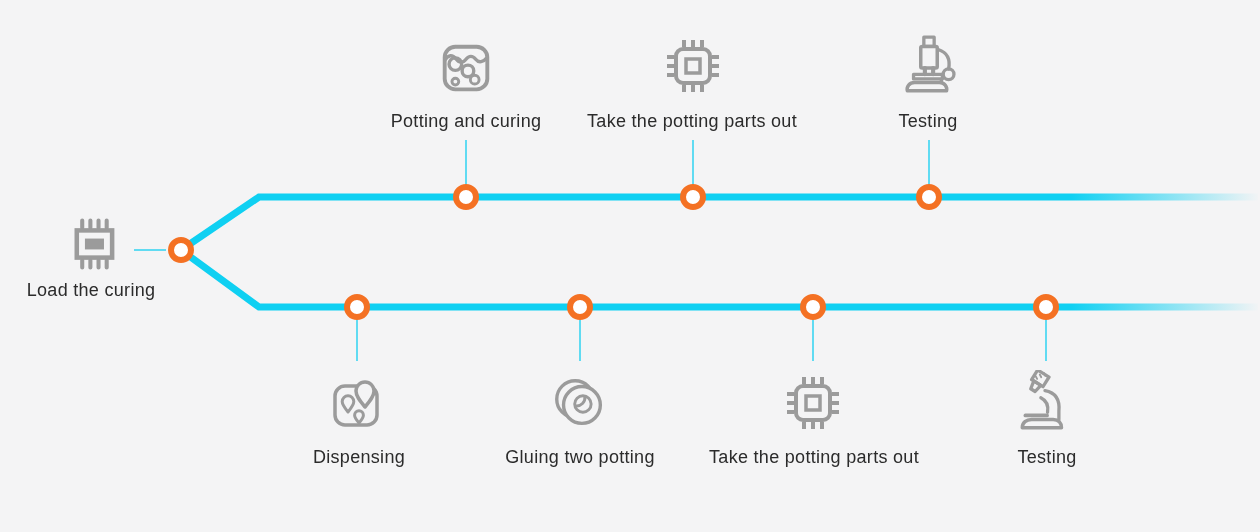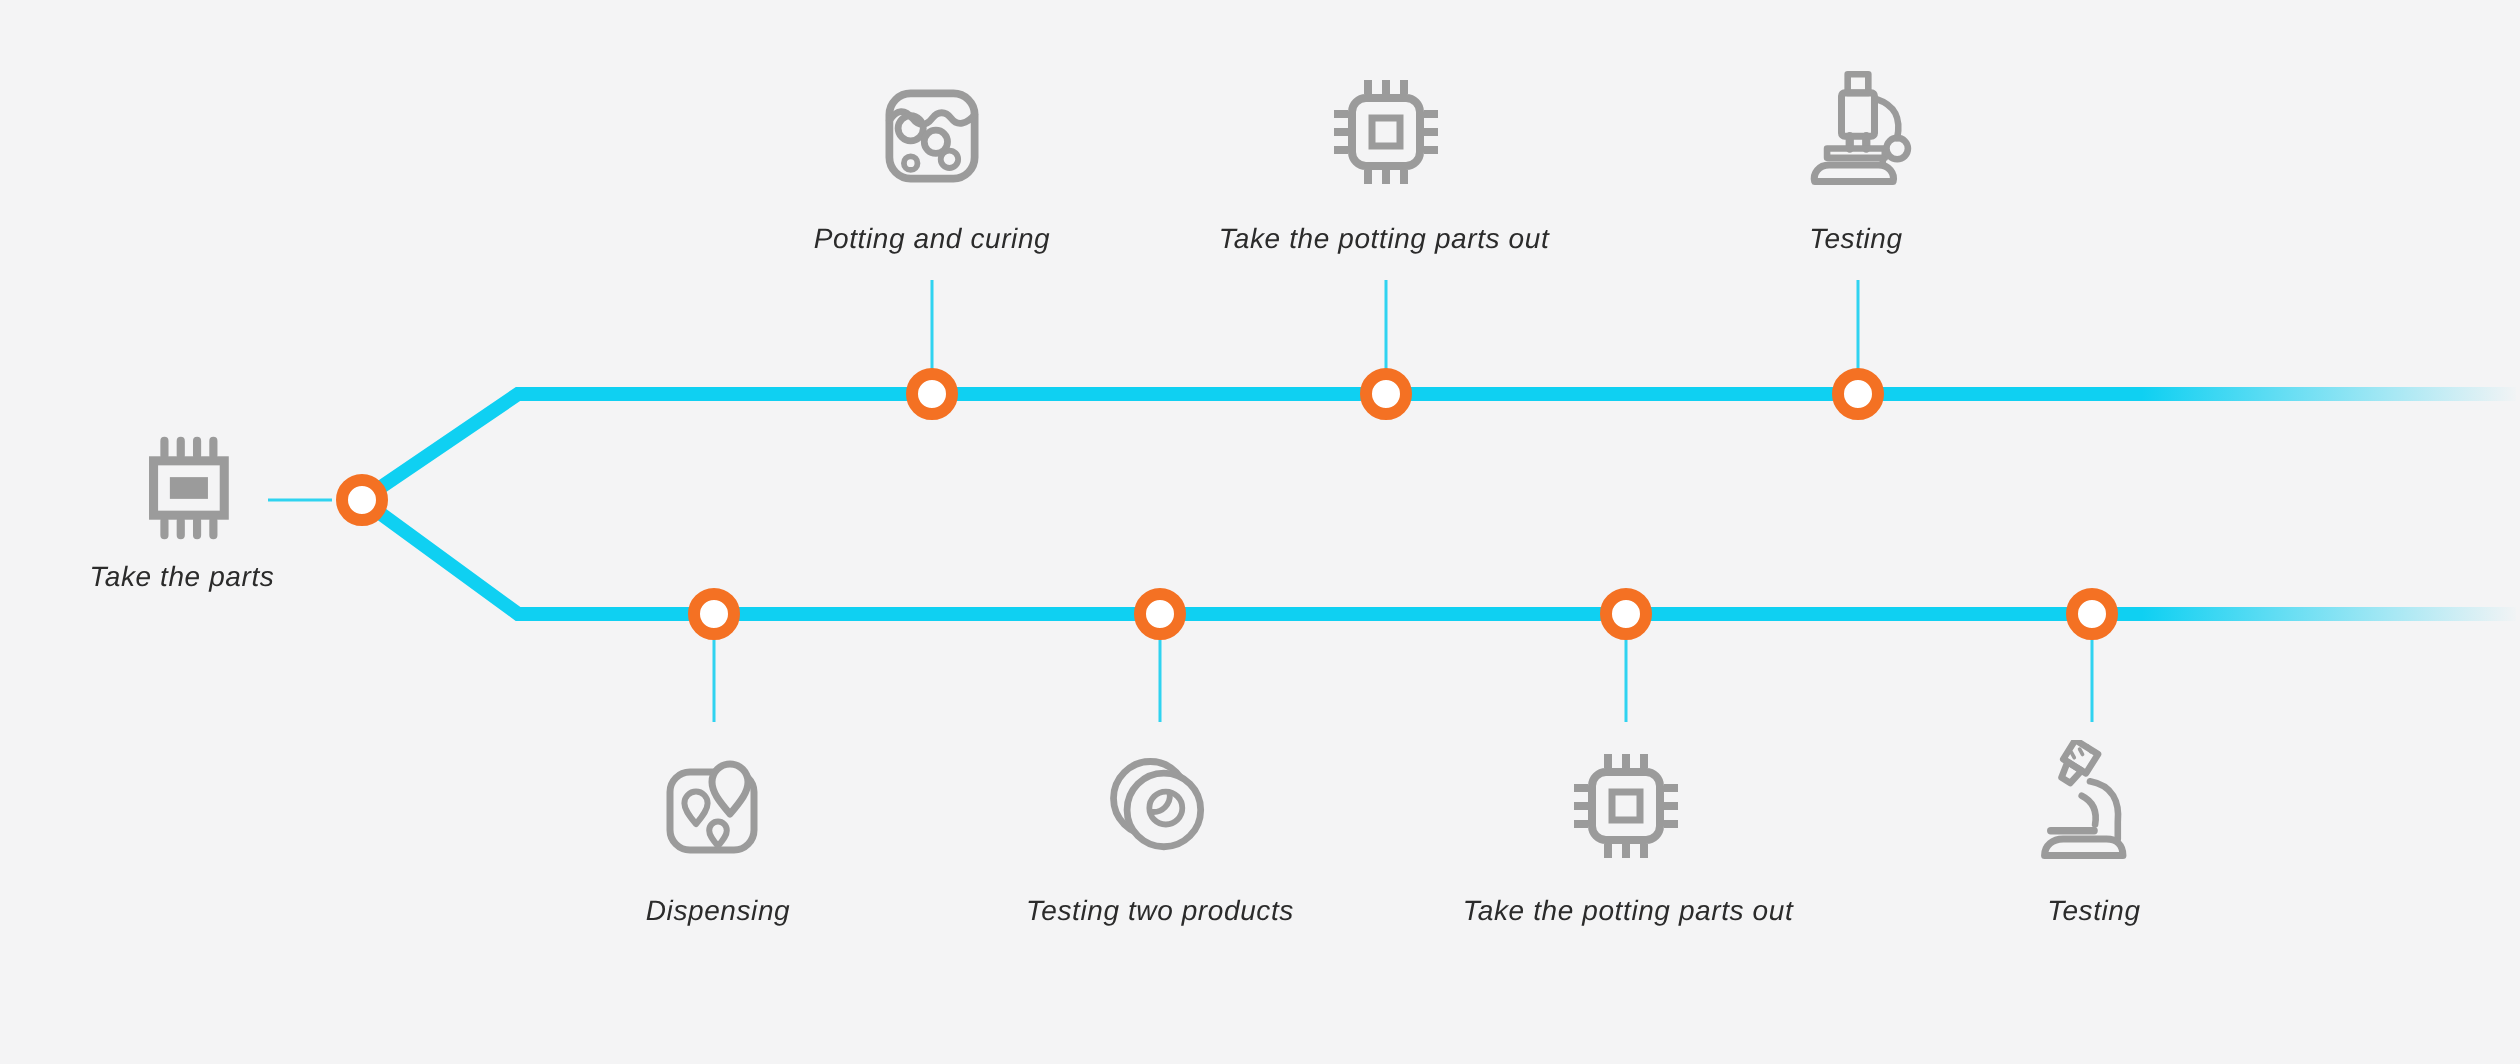--- a/index.html
+++ b/index.html
@@ -12,21 +12,21 @@
   .flow-svg{position:absolute;left:0;top:0;}
   .mainline{stroke:url(#fade);stroke-width:7;fill:none;stroke-linejoin:miter;}
   .leader{stroke:var(--color-leader);stroke-width:1.5;fill:none;}
   .node{position:absolute;width:14px;height:14px;border:6px solid var(--color-node-ring);
         border-radius:50%;background:var(--color-node-fill);box-sizing:content-box;}
   .icon{position:absolute;line-height:0;}
   .icon svg .s{stroke:var(--color-icon);fill:none;}
   .icon svg .fbg{stroke:var(--color-icon);fill:var(--color-background);}
   .icon svg .fic{fill:var(--color-icon);stroke:none;}
   .step-label{position:absolute;transform:translateX(-50%);white-space:nowrap;
-              font-size:14px;letter-spacing:.3px;color:var(--color-text);font-style:italic;}
+              font-size:18px;letter-spacing:.3px;color:var(--color-text);}
 </style>
 </head>
 <body>
 
 <div class="canvas">
 
   <svg class="flow-svg" width="1260" height="532" viewBox="0 0 1260 532">
     <defs>
       <linearGradient id="fade" gradientUnits="userSpaceOnUse" x1="0" y1="0" x2="1260" y2="0">
         <stop offset="0" stop-color="#0fd0f2"></stop>
@@ -57,21 +57,21 @@
 
   <span class="icon" style="left:65px;top:215px">
     <svg width="58" height="58" viewBox="0 0 64 64">
       <g stroke-linecap="round">
         <path class="s" stroke-width="4.5" d="M19 6 V14 M28 6 V14 M37 6 V14 M46 6 V14 M19 50 V58 M28 50 V58 M37 50 V58 M46 50 V58"></path>
         <rect class="s" stroke-width="5" x="13" y="17" width="39" height="30"></rect>
         <rect class="fic" x="22" y="26" width="21" height="12"></rect>
       </g>
     </svg>
   </span>
-  <div class="step-label" style="left:91px;top:280px">Take the parts</div>
+  <div class="step-label" style="left:91px;top:280px">Load the curing</div>
 
   <span class="icon" style="left:435px;top:37px">
     <svg width="62" height="62" viewBox="0 0 64 64">
       <g stroke-linecap="round">
         <rect class="s" stroke-width="4" x="10" y="10" width="44" height="44" rx="11"></rect>
         <path class="s" stroke-width="3.5" d="M10 24 c4 -6 8 -6 12 -1 c3 4 7 4 10 0 c3 -4 7 -4 10 0 c3 4 8 3 12 -2"></path>
         <circle class="s" stroke-width="3.5" cx="21" cy="28" r="6.5"></circle>
         <circle class="s" stroke-width="3.5" cx="34" cy="35" r="6"></circle>
         <circle class="s" stroke-width="3" cx="21" cy="46" r="3.5"></circle>
         <circle class="s" stroke-width="3" cx="41" cy="44" r="4.5"></circle>
@@ -145,17 +145,17 @@
         <path class="s" stroke-width="1.8" d="M22 6 l1.4 2.6 M26 4.4 l1.4 2.6 M30 3 l1.4 2.6"></path>
         <path class="s" stroke-width="3.2" d="M31 20 c11 2 14.5 10 13.5 20 v8"></path>
         <path class="s" stroke-width="3.2" d="M27 27 c6 3 7.5 8 6.5 14"></path>
         <path class="s" stroke-width="3.6" d="M12 44 h21"></path>
         <path class="s" stroke-width="3.4" d="M9 56 c0 -5 4 -8 9 -8 h21 c5 0 8 3 8 8 z"></path>
       </g>
     </svg>
   </span>
 
   <div class="step-label" style="left:359px;top:447px">Dispensing</div>
-  <div class="step-label" style="left:580px;top:447px">Testing two products</div>
+  <div class="step-label" style="left:580px;top:447px">Gluing two potting</div>
   <div class="step-label" style="left:814px;top:447px">Take the potting parts out</div>
   <div class="step-label" style="left:1047px;top:447px">Testing</div>
 
 </div>
 
 </body></html>

